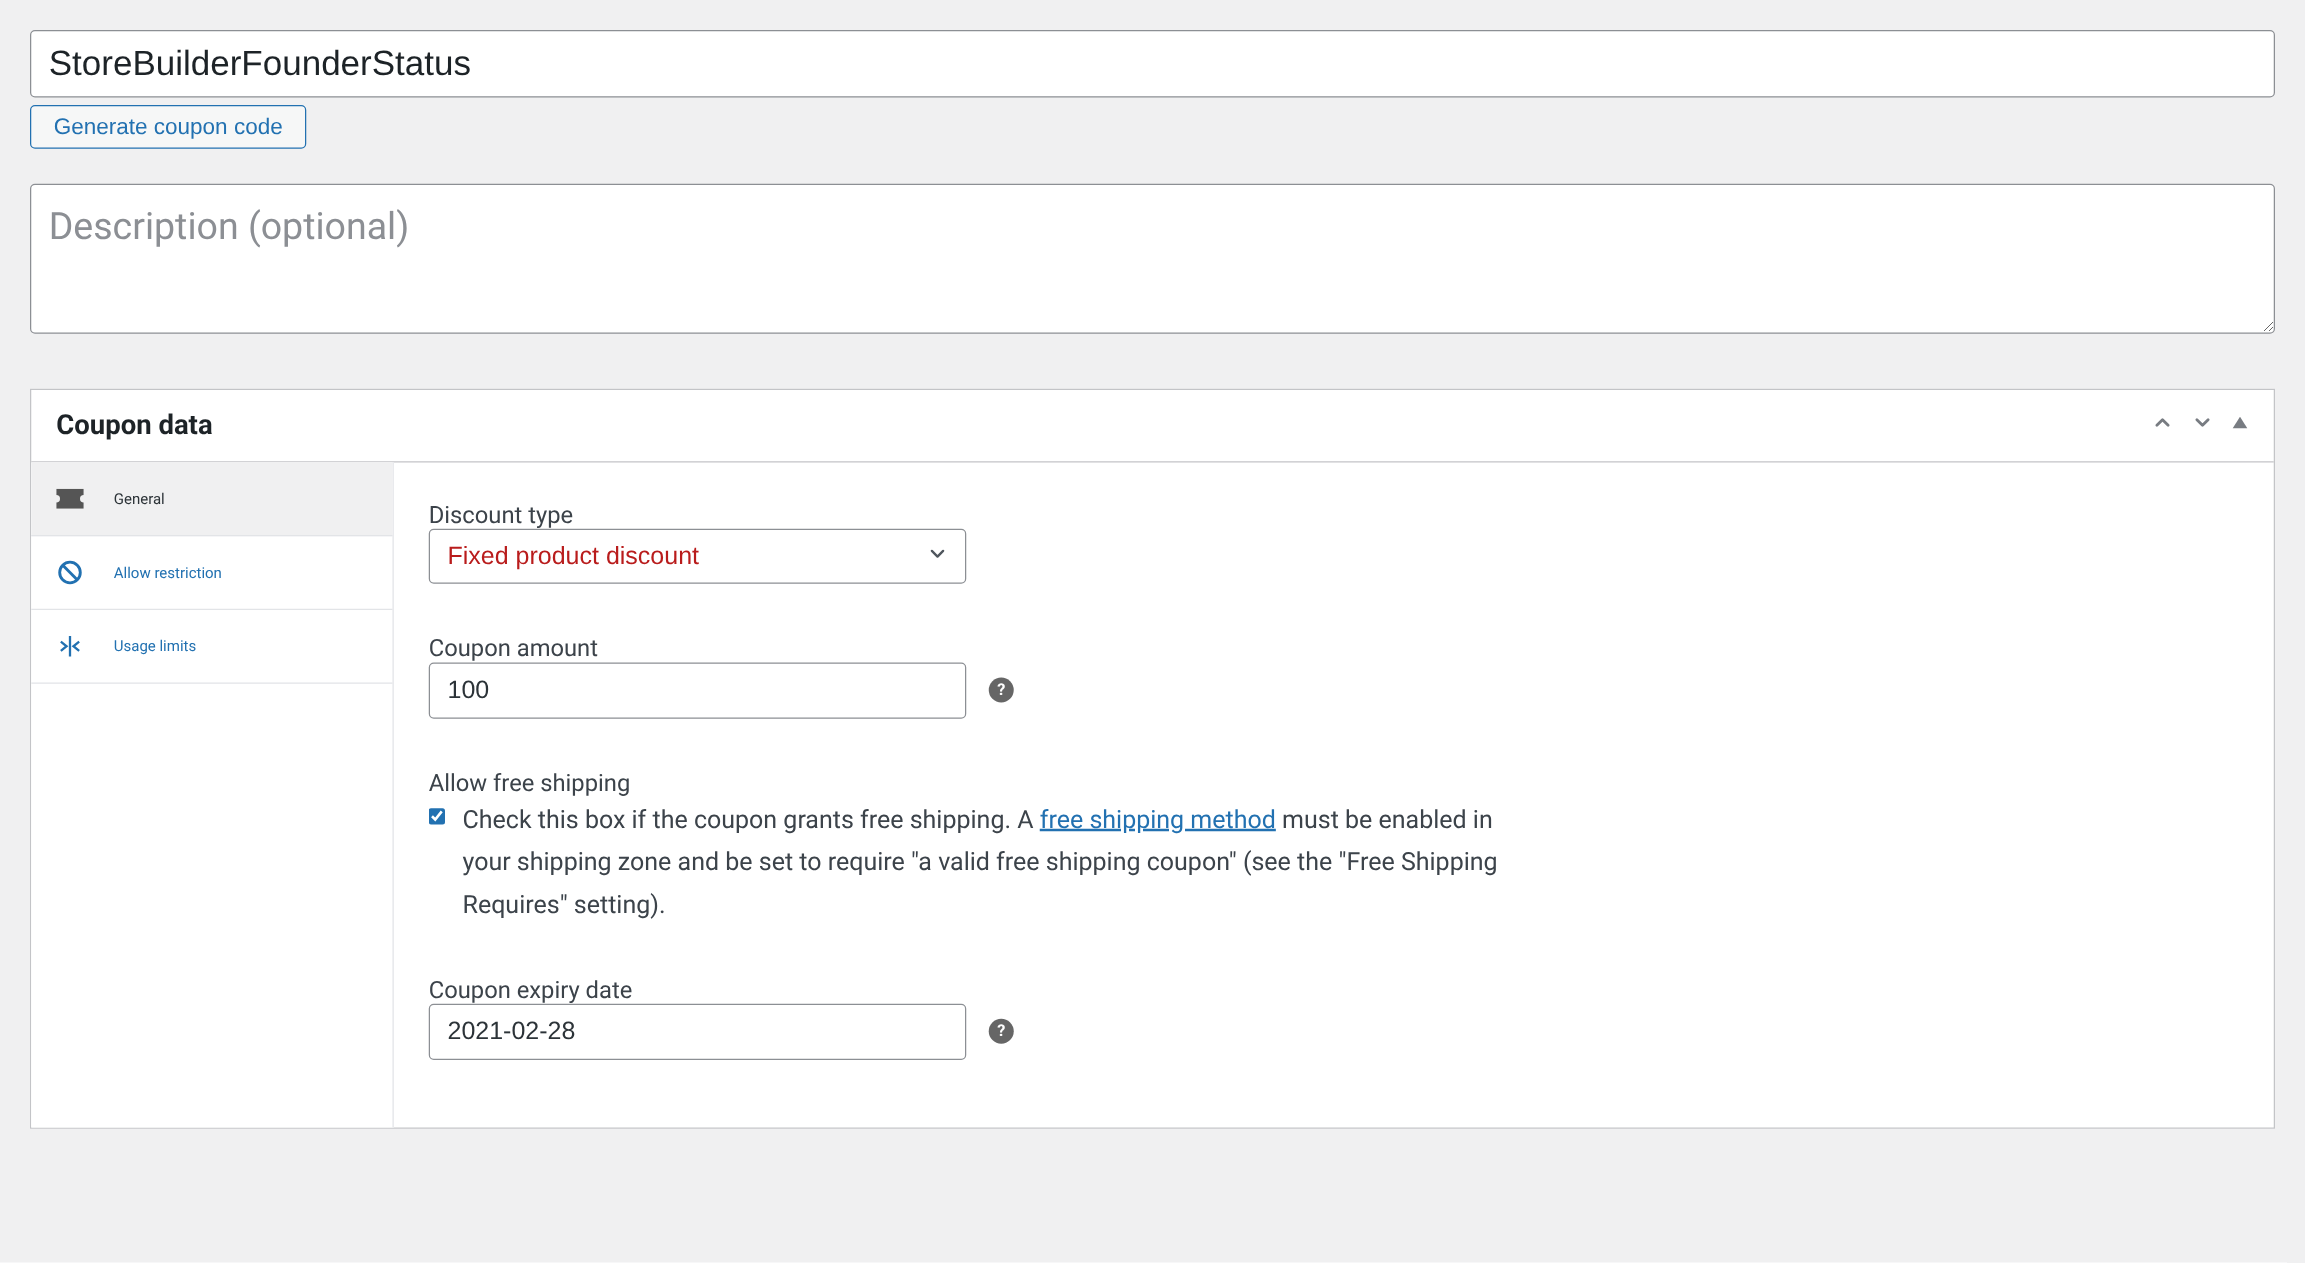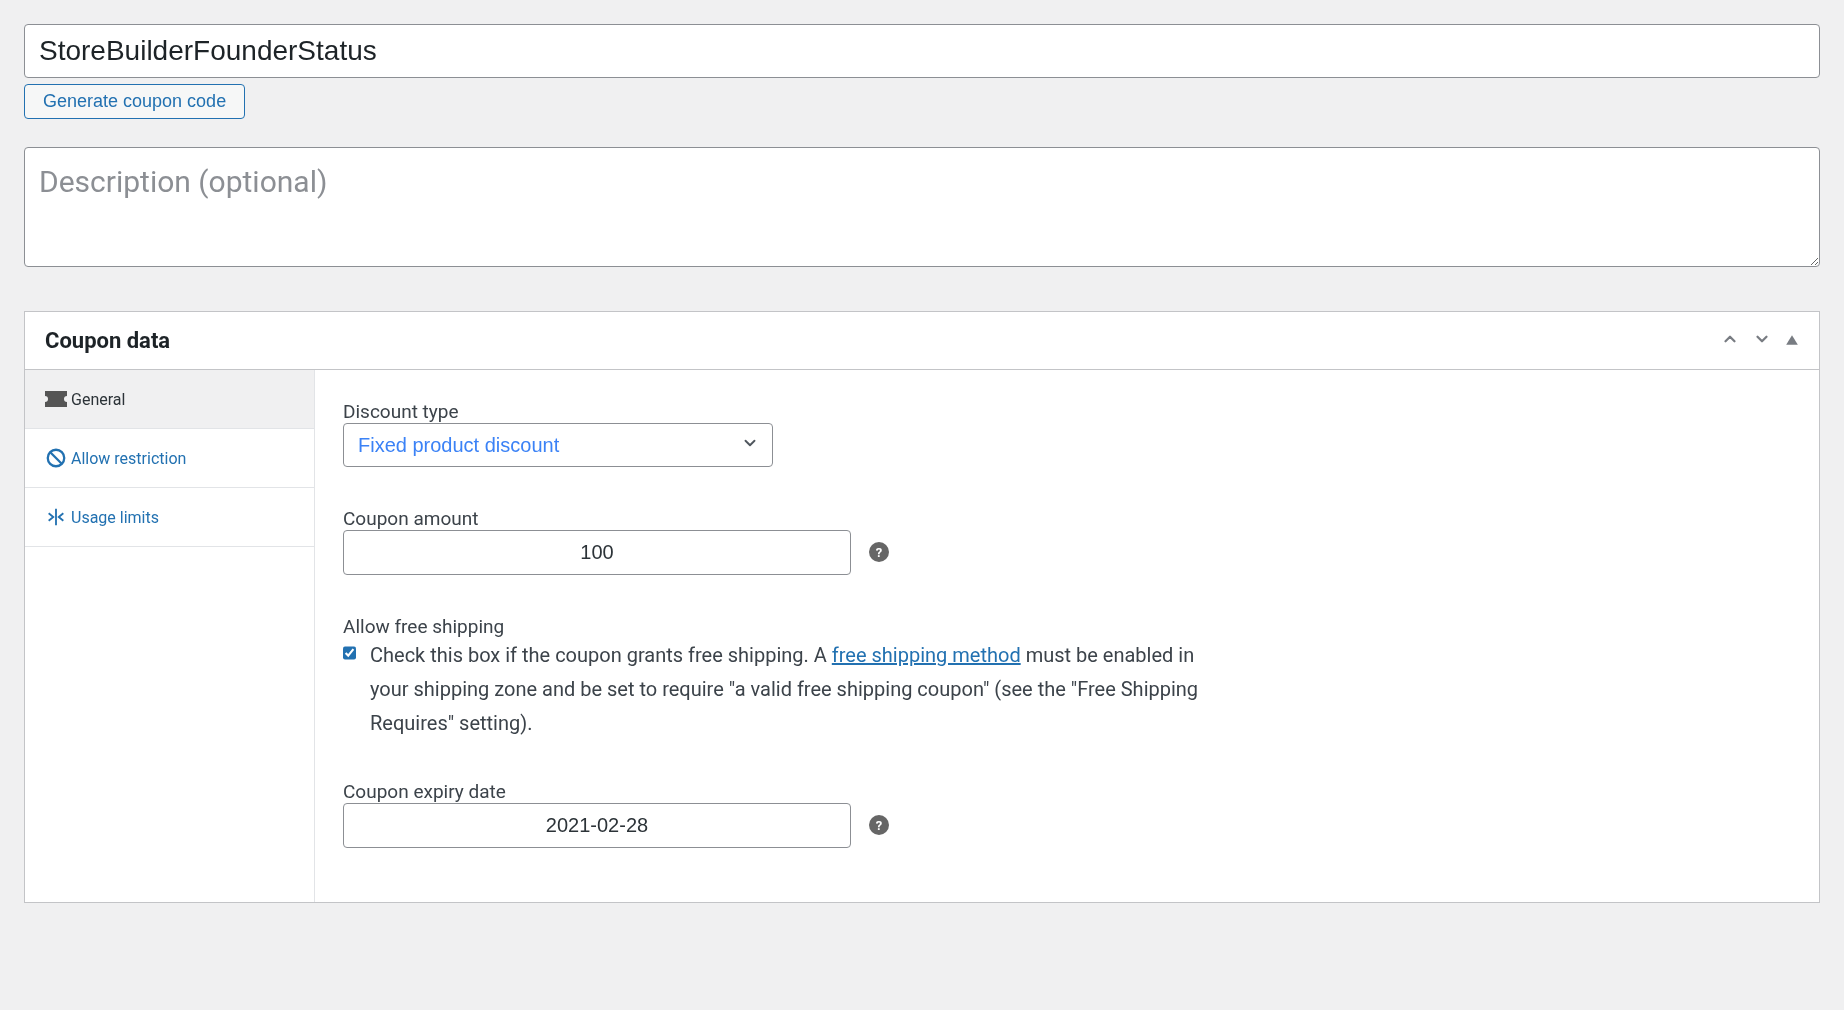--- a/index.html
+++ b/index.html
@@ -71,23 +71,23 @@
       display: flex;
     }
     .tabs {
       width: 290px;
       border-right: 1px solid #e2e4e7;
       background: #fff;
     }
     .tab {
       display: flex;
       align-items: center;
-      gap: 4px;
+      gap: 24px;
       padding: 18px 20px;
-      font-size: 16px;
+      font-size: 12px;
       color: #2271b1;
       border-bottom: 1px solid #e2e4e7;
       cursor: pointer;
     }
     .tab.active {
       background: #f0f0f1;
       color: #2c3338;
     }
     .tab .icon {
       width: 22px;
@@ -125,39 +125,38 @@
       width: 430px;
     }
     .select-wrapper select {
       width: 100%;
       padding: 10px 40px 10px 14px;
       font-size: 20px;
       border: 1px solid #8c8f94;
       border-radius: 4px;
       background: #fff;
       appearance: none;
-      color: #3b82f6;
+      color: #b91c1c;
     }
     .select-wrapper .chevron {
       position: absolute;
       right: 14px;
       top: 50%;
       transform: translateY(-50%);
       pointer-events: none;
       color: #50575e;
     }
     .text-input {
-      width: 508px;
+      width: 430px;
       padding: 10px 14px;
       font-size: 20px;
       border: 1px solid #8c8f94;
       border-radius: 4px;
       background: #fff;
       color: #2c3338;
-      text-align: center;
     }
     .help-icon {
       width: 20px;
       height: 20px;
       border-radius: 50%;
       background: #666;
       color: #fff;
       display: flex;
       align-items: center;
       justify-content: center;

